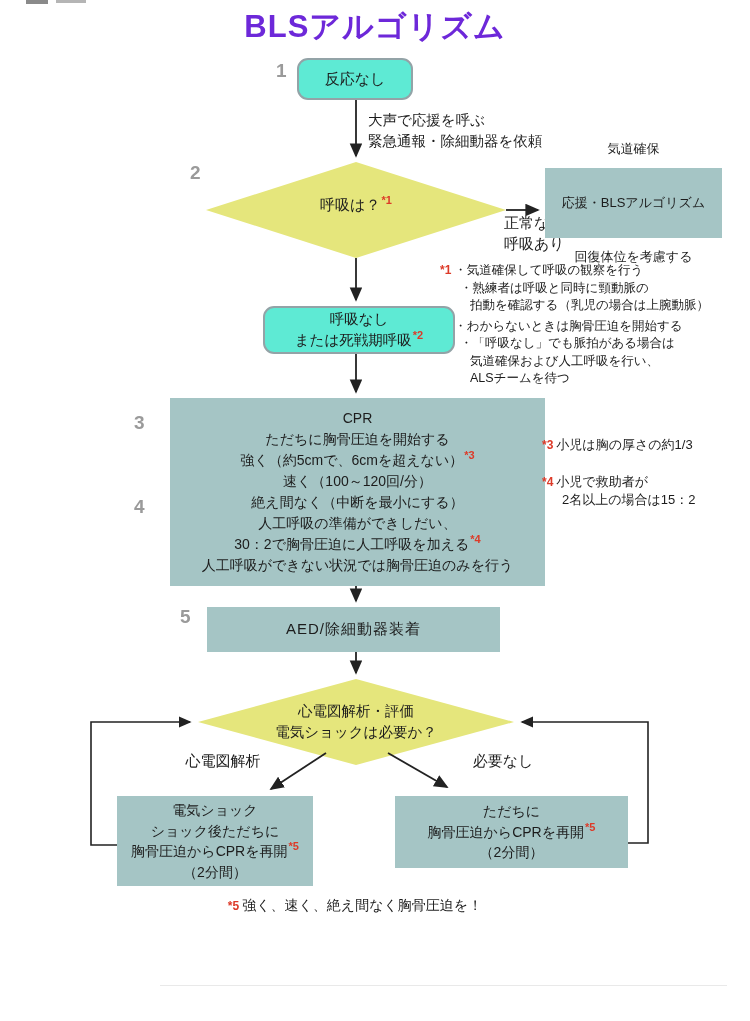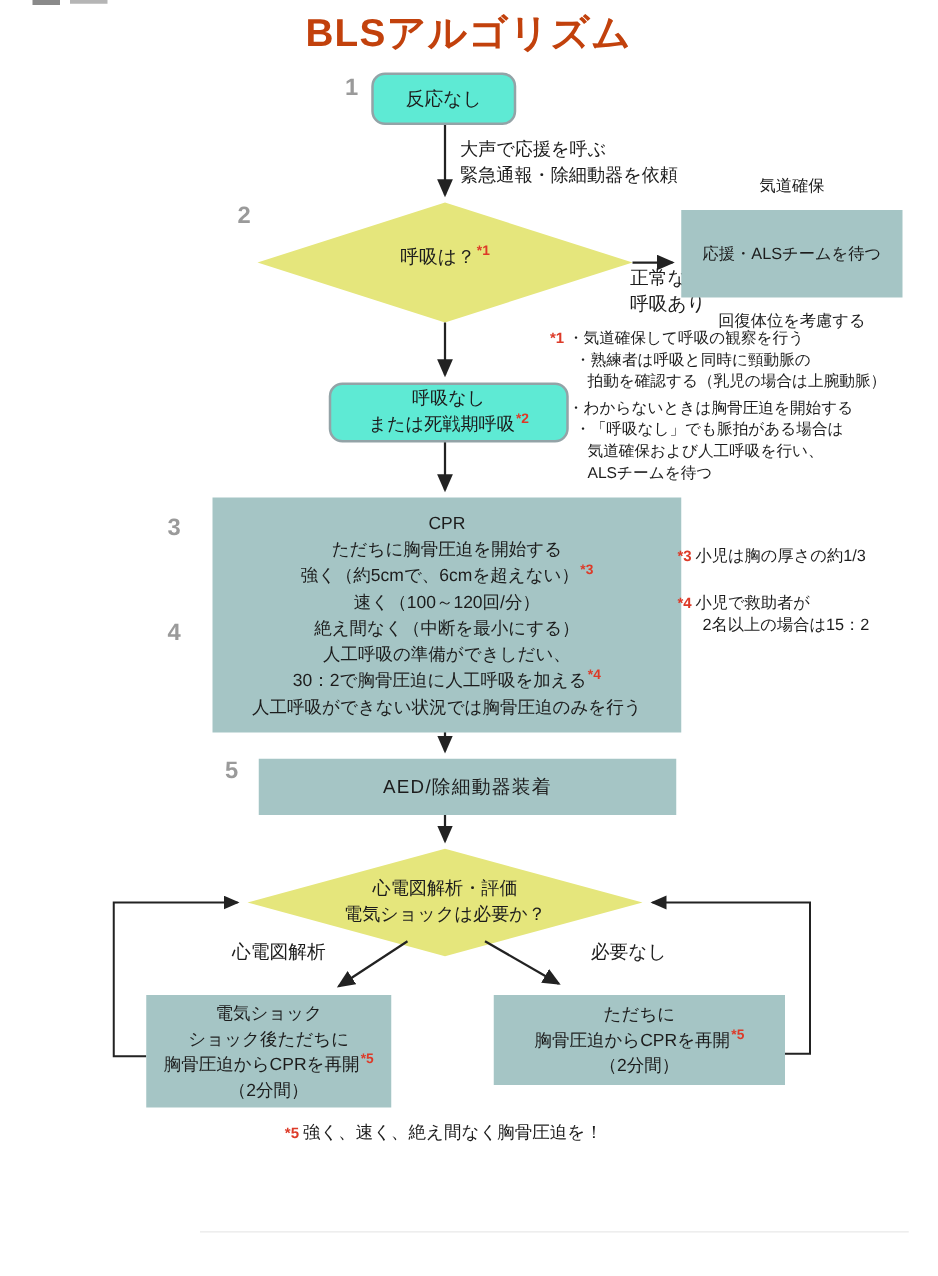--- a/index.html
+++ b/index.html
@@ -2,38 +2,38 @@
 <html style="--teal: #a5c5c5; --yellow: #e5e67c; --red: #dd3a28; --num: #9a9a9a; --line: #222222;"><head>
 <meta charset="utf-8">
 <style>
   html,body{margin:0;padding:0;background:#fff;}
   body{font-family:"Liberation Sans",sans-serif;color:#1c1c1c;}
   .canvas{position:relative;width:750px;height:1021px;margin:0 auto;background:#fff;overflow:hidden;}
   .abs{position:absolute;}
   svg.wires{position:absolute;left:0;top:0;z-index:0;}
   .node{position:absolute;z-index:2;}
 
-  #title{top:6px;left:0;width:750px;text-align:center;font-size:31px;font-weight:bold;letter-spacing:1px;color:#c2410c;}
+  #title{top:6px;left:0;width:750px;text-align:center;font-size:31px;font-weight:bold;letter-spacing:1px;color:#6d28d9;}
 
   .stepnum{position:absolute;z-index:2;color:var(--num,#9a9a9a);font-weight:bold;font-size:19px;}
   #num1{left:276px;top:60px;}
   #num2{left:190px;top:162px;}
   #num3{left:134px;top:412px;}
   #num4{left:134px;top:496px;}
   #num5{left:180px;top:606px;}
 
   .round-box{border:2.5px solid #93a3a7;border-radius:11px;background:#5eead4;
     display:flex;flex-direction:column;justify-content:center;text-align:center;}
   #box1{left:297px;top:58px;width:112px;height:38px;font-size:15px;}
   #nobreath{left:263px;top:306px;width:188px;height:44px;font-size:14.5px;line-height:21px;}
 
   .teal-box{background:var(--teal,#a5c5c5);display:flex;flex-direction:column;justify-content:center;text-align:center;}
   #airway{left:545px;top:168px;width:177px;height:70px;font-size:13px;line-height:20px;gap:34px;}
   #cpr{left:170px;top:398px;width:375px;height:188px;font-size:14px;line-height:21px;}
-  #aed{left:207px;top:607px;width:334px;height:45px;font-size:15px;letter-spacing:1px;}
+  #aed{left:207px;top:607px;width:293px;height:45px;font-size:15px;letter-spacing:1px;}
   #shock{left:117px;top:796px;width:196px;height:90px;font-size:14px;line-height:20.5px;}
   #resume{left:395px;top:796px;width:233px;height:72px;font-size:14px;line-height:20.5px;}
   #final{left:155px;top:926px;width:445px;height:52px;font-size:15px;line-height:23px;}
 
   #arrowlabel1{left:368px;top:110px;font-size:14.5px;line-height:21px;}
   #branch-normal{left:504px;top:212px;font-size:15px;line-height:21px;}
   #d2text{left:206px;top:196px;width:300px;text-align:center;font-size:15px;}
   #decg-text{left:206px;top:701px;width:300px;text-align:center;font-size:14.5px;line-height:21px;}
   #label-yes{left:178px;top:752px;width:90px;text-align:center;font-size:15px;}
   #label-no{left:458px;top:752px;width:90px;text-align:center;font-size:15px;}
@@ -107,21 +107,21 @@
     <span>呼吸は？</span><span class="sup">*1</span>
   </div>
 
   <div class="node" id="branch-normal">
     <div>正常な</div>
     <div>呼吸あり</div>
   </div>
 
   <div class="node teal-box" id="airway">
     <div>気道確保</div>
-    <div>応援・ALSチームを待つ</div>
+    <div>応援・BLSアルゴリズム</div>
     <div>回復体位を考慮する</div>
   </div>
 
   <div class="node" id="notes12">
     <div class="note-line">
         <span class="mk">*1</span>
         <span>・気道確保して呼吸の観察を行う</span>
       </div>
     <div class="note-line ind1">
         <span>・熟練者は呼吸と同時に頸動脈の</span>

